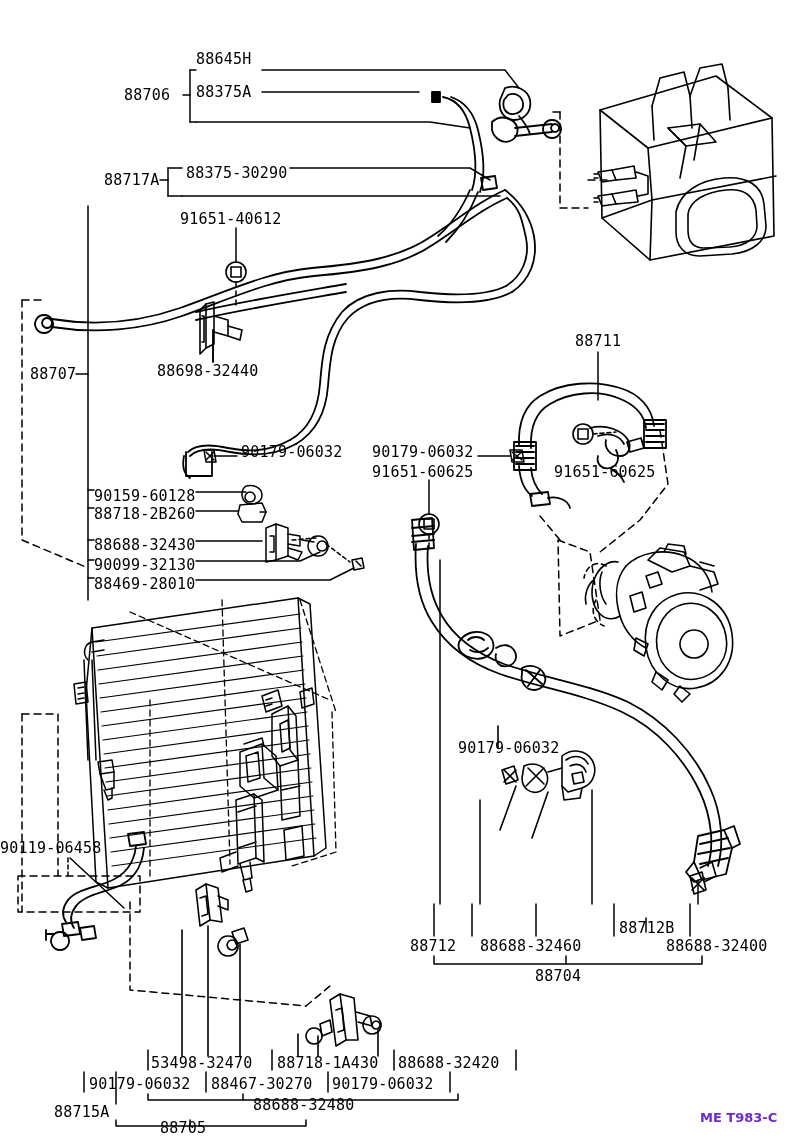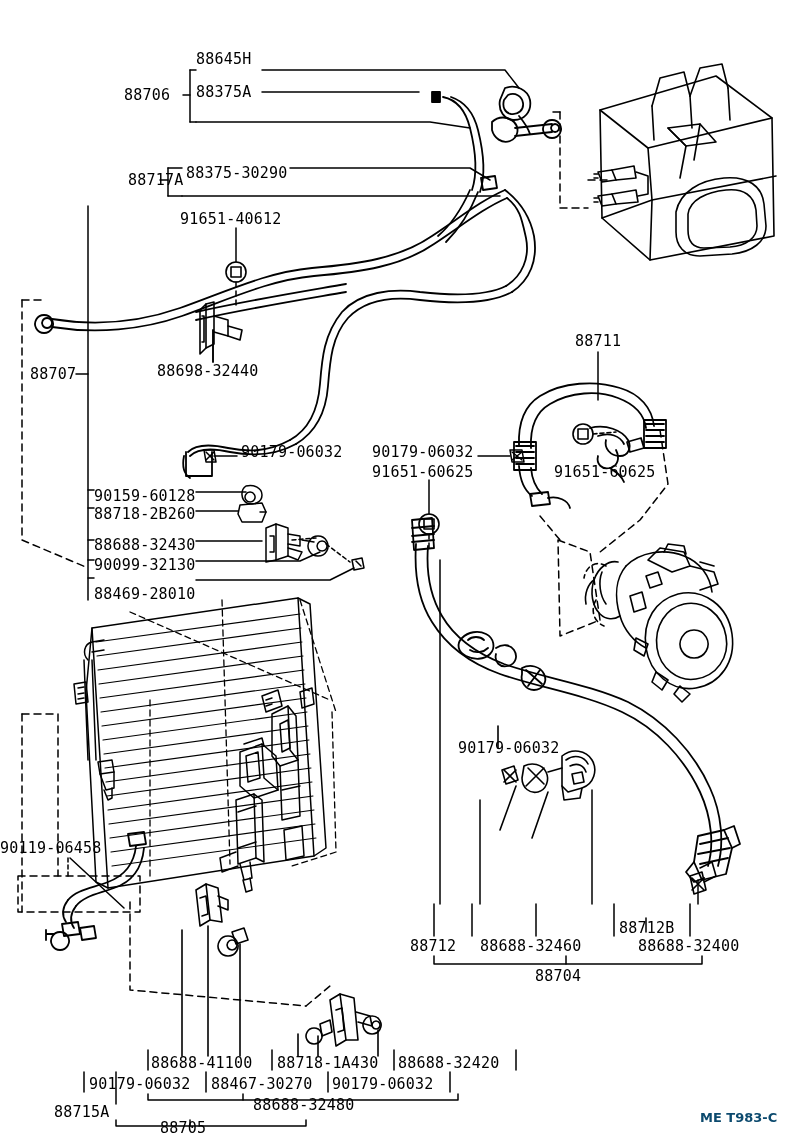--- a/index.html
+++ b/index.html
@@ -25,21 +25,21 @@
     letter-spacing: 0.2px;
     color: #000000;
     white-space: nowrap;
     line-height: 1;
   }
   .wm {
     position: absolute;
     font-family: "DejaVu Sans", sans-serif;
     font-size: 13px;
     font-weight: 600;
-    color: #0c4a6e;
+    color: #6d28d9;
     white-space: nowrap;
   }
   #art {
     position: absolute;
     left: 0; top: 0;
     width: 792px;
     height: 1142px;
   }
 </style>
 </head>
@@ -484,43 +484,43 @@
         <path d="M692,878 L704,890 M704,878 L692,890"></path>
         <path d="M700,868 L712,862 L716,876 L704,882"></path>
       </g>
 
     </g>
   </svg>
 
   <div class="lbl" style="left:196px; top:52px;">88645H</div>
   <div class="lbl" style="left:124px; top:88px;">88706</div>
   <div class="lbl" style="left:196px; top:85px;">88375A</div>
-  <div class="lbl" style="left:104px; top:173px;margin-left:24px;">88717A</div>
+  <div class="lbl" style="left:104px; top:173px;">88717A</div>
   <div class="lbl" style="left:186px; top:166px;">88375-30290</div>
   <div class="lbl" style="left:180px; top:212px;">91651-40612</div>
   <div class="lbl" style="left:30px;  top:367px;">88707</div>
   <div class="lbl" style="left:157px; top:364px;text-align:right;">88698-32440</div>
   <div class="lbl" style="left:575px; top:334px;">88711</div>
   <div class="lbl" style="left:241px; top:445px;">90179-06032</div>
   <div class="lbl" style="left:372px; top:445px;">90179-06032</div>
   <div class="lbl" style="left:372px; top:465px;">91651-60625</div>
   <div class="lbl" style="left:554px; top:465px;">91651-60625</div>
   <div class="lbl" style="left:94px;  top:489px;">90159-60128</div>
   <div class="lbl" style="left:94px;  top:507px;">88718-2B260</div>
   <div class="lbl" style="left:94px;  top:538px;text-align:center;">88688-32430</div>
   <div class="lbl" style="left:94px;  top:558px;">90099-32130</div>
-  <div class="lbl" style="left:94px;  top:577px;margin-top:10px;">88469-28010</div>
+  <div class="lbl" style="left:94px;  top:577px;">88469-28010</div>
   <div class="lbl" style="left:458px; top:741px;">90179-06032</div>
   <div class="lbl" style="left:0;  top:841px;">90119-06458</div>
   <div class="lbl" style="left:410px; top:939px;">88712</div>
   <div class="lbl" style="left:480px; top:939px;">88688-32460</div>
   <div class="lbl" style="left:619px; top:921px;">88712B</div>
-  <div class="lbl" style="left:638px; top:939px;">88688-32400</div>
+  <div class="lbl" style="left:666px; top:939px;">88688-32400</div>
   <div class="lbl" style="left:535px; top:969px;">88704</div>
-  <div class="lbl" style="left:151px; top:1056px;">88688-41100</div>
+  <div class="lbl" style="left:151px; top:1056px;">53498-32470</div>
   <div class="lbl" style="left:277px; top:1056px;">88718-1A430</div>
   <div class="lbl" style="left:398px; top:1056px;">88688-32420</div>
   <div class="lbl" style="left:89px;  top:1077px;">90179-06032</div>
   <div class="lbl" style="left:211px; top:1077px;">88467-30270</div>
   <div class="lbl" style="left:332px; top:1077px;">90179-06032</div>
   <div class="lbl" style="left:253px; top:1098px;">88688-32480</div>
   <div class="lbl" style="left:54px;  top:1105px;">88715A</div>
   <div class="lbl" style="left:160px; top:1121px;">88705</div>
 
   <div class="wm" style="left:700px; top:1110px;">ME T983-C</div>

